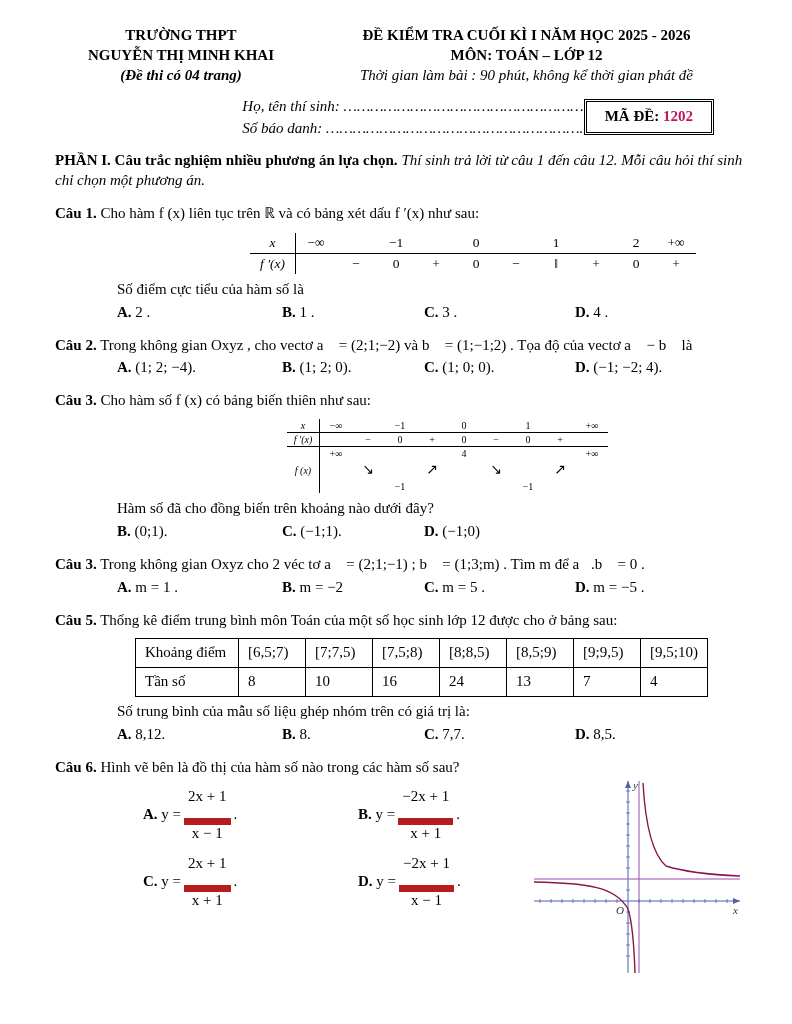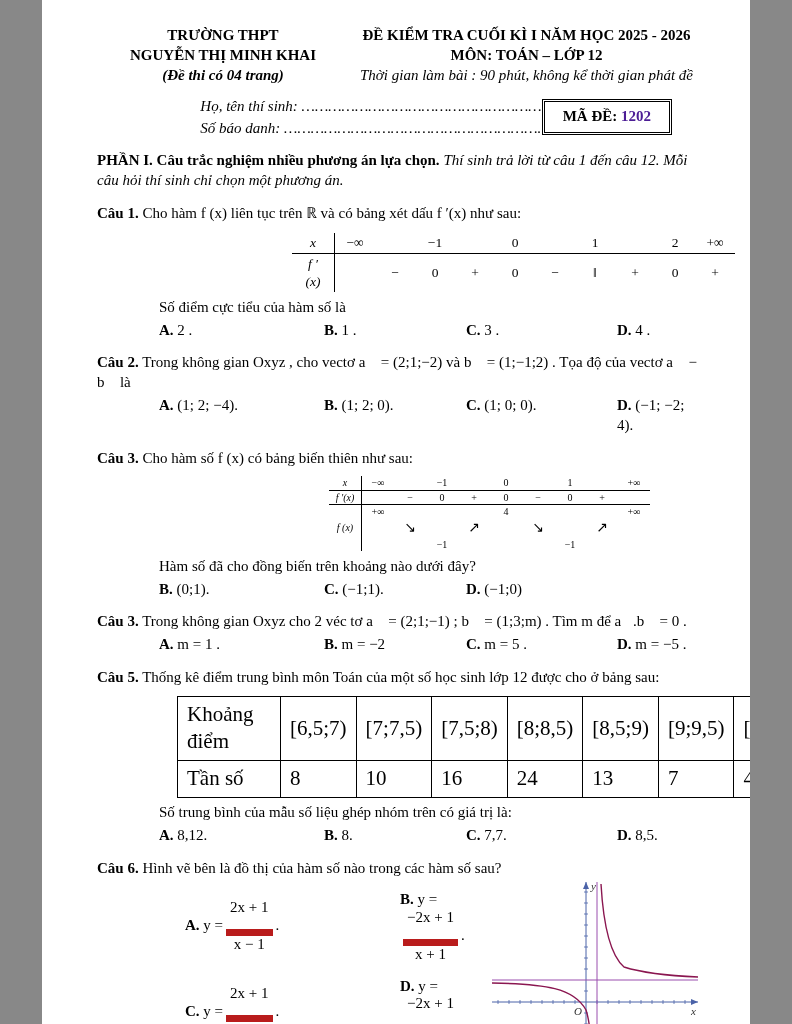--- a/index.html
+++ b/index.html
@@ -1,33 +1,33 @@
 <!DOCTYPE html>
 <html><head>
 <meta charset="utf-8">
 <style>
   html,body{margin:0;padding:0;background:#888;}
   .page{
-    width:708px;height:1024px;box-sizing:border-box;background:#fff;
+    width:792px;height:1024px;box-sizing:border-box;background:#fff;
     margin:0 auto;padding:26px 46px 18px 55px;
     font-family:"Liberation Serif",serif;font-size:15px;color:#000;line-height:1.32;
     overflow:hidden;position:relative;
   }
   
   .hdr{display:flex;align-items:flex-start;}
   .hdr-left{width:252px;text-align:center;font-weight:bold;}
   .hdr-left .note{font-weight:bold;font-style:italic;}
   .hdr-right{flex:1;text-align:center;font-weight:bold;}
   .hdr-right .time{font-weight:normal;font-style:italic;}
   
   .stu{display:flex;justify-content:flex-end;margin:12px 4px 4px 28px;}
   .stu-left{font-style:italic;}
   .stu-left div{margin-bottom:2px;}
   .made{border:3px double #000;padding:5px 18px;font-weight:bold;align-self:flex-start;margin-right:28px;margin-top:2px;white-space:nowrap;}
-  .made .red{color:#4c1d95;}
+  .made .red{color:#be185d;}
   
   .part{margin-top:10px;}
   .part .ph{font-weight:bold;}
   .part .pi{font-style:italic;}
   
   .q{margin-top:13px;}
   .qlabel{font-weight:bold;}
   .subq{margin:5px 0 3px 62px;}
   .opts{display:grid;grid-template-columns:165px 142px 151px auto;margin:3px 0 0 62px;}
   .opt .ol{font-weight:bold;}
@@ -39,21 +39,21 @@
   
   .bbt{border-collapse:collapse;margin:8px 0 6px 232px;font-size:10px;font-family:"Liberation Serif",serif;}
   .bbt td{padding:0 6px;text-align:center;min-width:20px;}
   .bbt td.lbl{font-style:italic;border-right:1px solid #000;}
   .bbt tr.b td{border-bottom:1px solid #000;}
   .bbt tr.frow td{height:46px;}
   .bbt .vt{vertical-align:top;}
   .bbt .vb{vertical-align:bottom;}
   .bbt .arr{font-size:14px;vertical-align:middle;color:#000;}
   
-  .freq{border-collapse:collapse;margin:8px 0 4px 80px;font-size:21px;}
+  .freq{border-collapse:collapse;margin:8px 0 4px 80px;font-size:15px;}
   .freq td{border:1px solid #000;padding:4px 9px;text-align:left;min-width:48px;}
   .freq td.h{min-width:84px;}
   
   .q6wrap{display:flex;margin-top:2px;}
   .q6opts{width:470px;}
   .q6grid{display:grid;grid-template-columns:215px auto;row-gap:14px;margin:10px 0 0 88px;align-items:center;}
   .frac{display:inline-block;vertical-align:middle;text-align:center;line-height:1.05;margin:0 3px;}
   .frac .num{display:block;border-bottom:7px solid #b91c1c;padding:0 4px 13px 4px;}
   .frac .den{display:block;padding:1px 4px 0 4px;}
   .graph{margin-left:14px;margin-top:-6px;}

